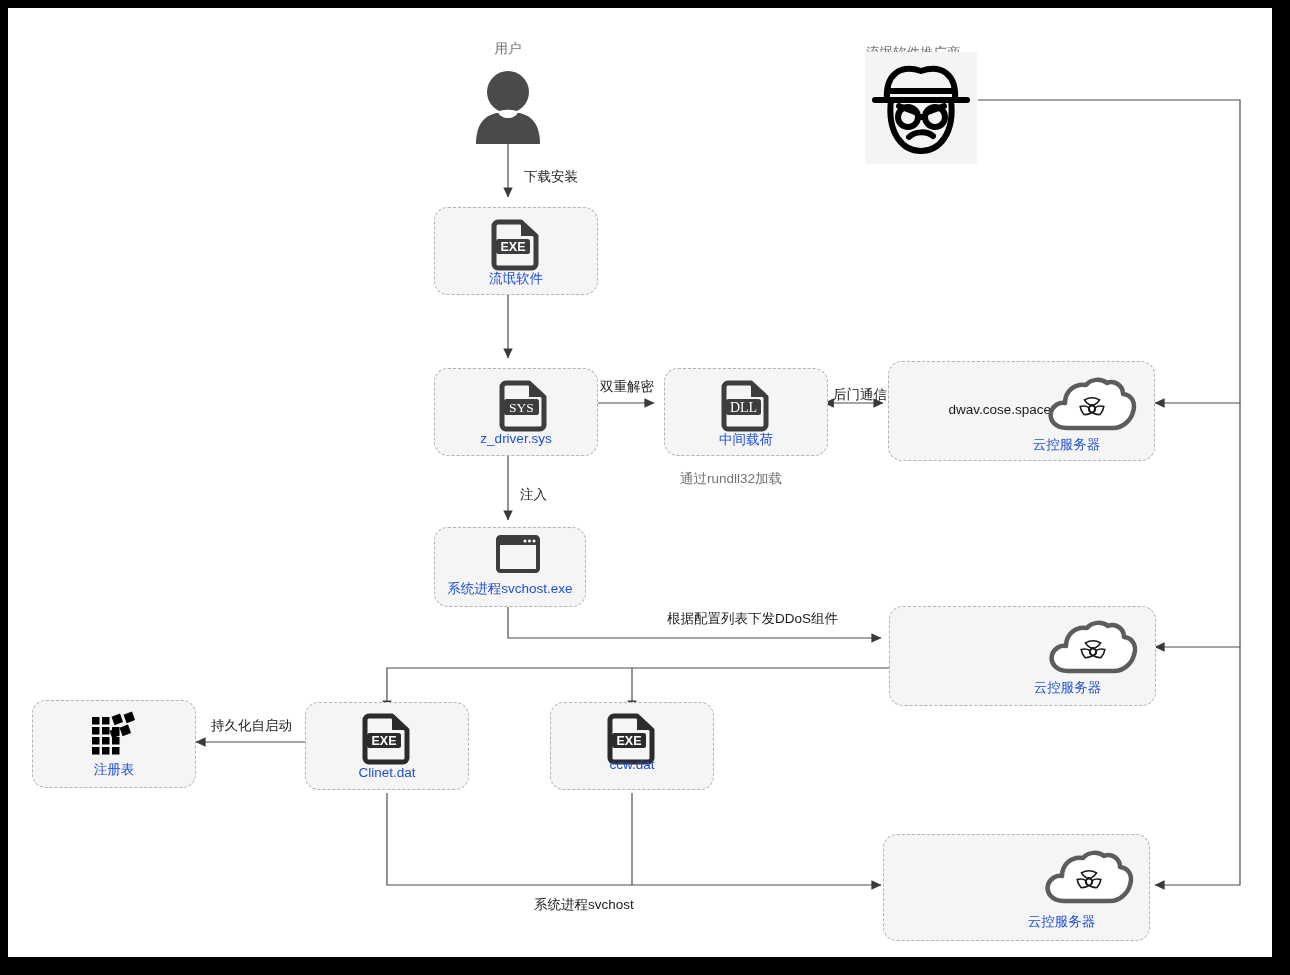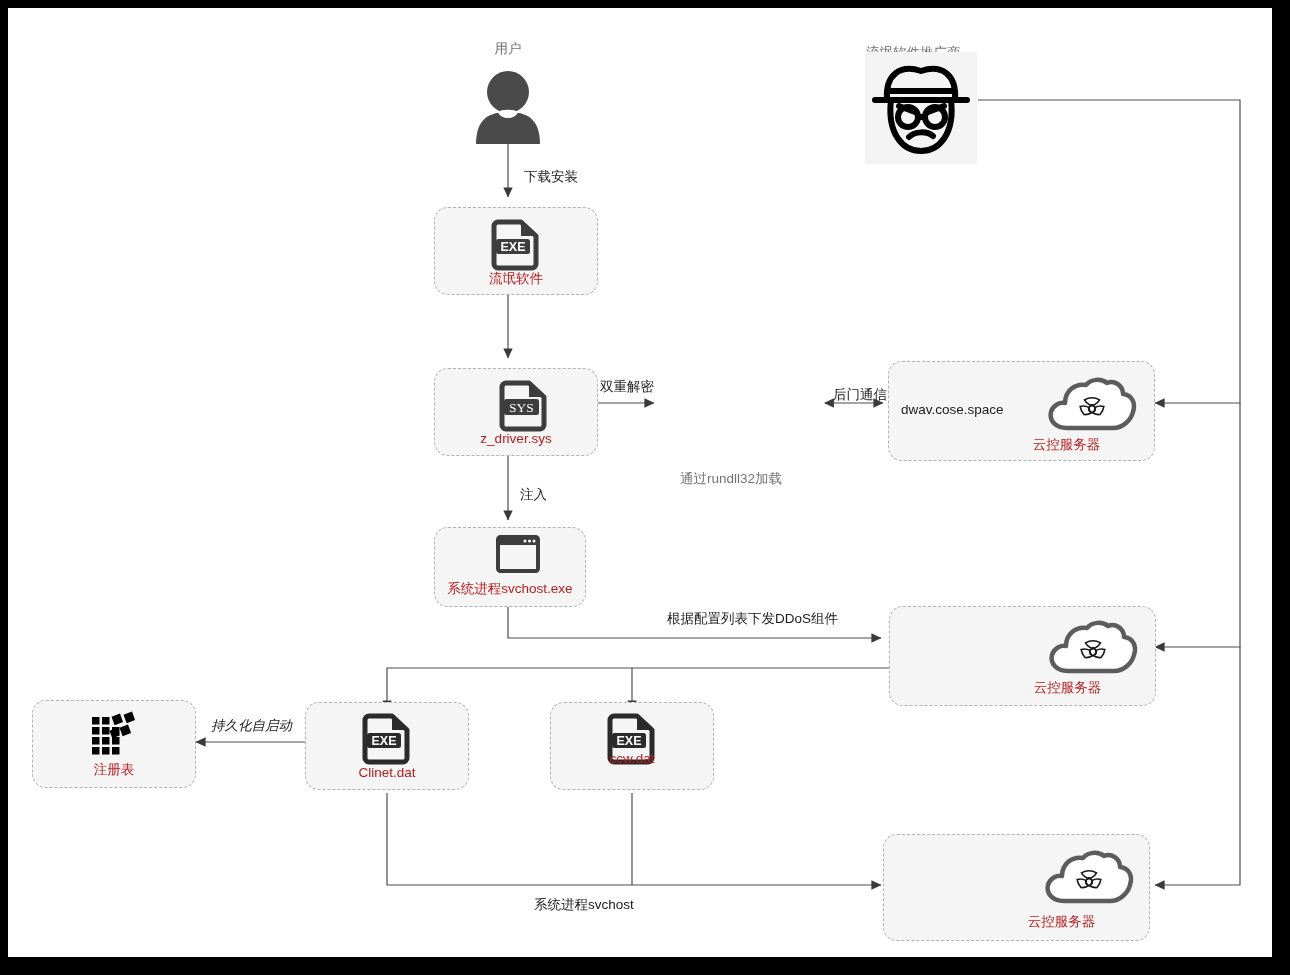--- a/index.html
+++ b/index.html
@@ -2,28 +2,28 @@
 <html><head>
 <meta charset="utf-8">
 <style>
   html,body{margin:0;padding:0;background:#000;}
   body{width:1290px;height:975px;overflow:hidden;
        font-family:"Liberation Sans","DejaVu Sans",sans-serif;}
   #canvas{position:absolute;left:8px;top:8px;width:1264px;height:949px;background:#ffffff;}
   .node{position:absolute;box-sizing:border-box;background:#f5f5f5;
         border:1.6px dashed #b3b3b3;border-radius:14px;}
   .node-label{position:absolute;left:0;right:0;text-align:center;
-        font-size:13.5px;color:#b91c1c;white-space:nowrap;}
+        font-size:13.5px;color:#1d4ed8;white-space:nowrap;}
   .free-label{position:absolute;font-size:13.5px;color:#1a1a1a;white-space:nowrap;}
   .plain-label{position:absolute;font-size:13.5px;color:#737373;white-space:nowrap;}
   .icon-wrap{position:absolute;display:flex;align-items:center;justify-content:center;}
   svg{display:block;overflow:visible;}
   .edge{position:absolute;left:0;top:0;width:1264px;height:949px;pointer-events:none;}
   .srv-addr{position:absolute;font-size:13.5px;color:#1a1a1a;line-height:19px;
-        text-align:left;white-space:nowrap;}
+        text-align:right;white-space:nowrap;}
   .hacker-box{position:absolute;background:#f4f4f4;}
 </style>
 </head>
 <body>
 
 <div id="canvas">
 
   <svg class="edge" viewBox="0 0 1264 949">
     <defs>
       <marker id="ah" markerWidth="9" markerHeight="9" refX="8" refY="4.5" orient="auto">
@@ -108,20 +108,31 @@
         <path d="M28 5 l15 14 h-15 z" fill="#3d3d3d"></path>
         <rect x="3" y="21" width="35" height="16" rx="2.5" fill="#3d3d3d"></rect>
         <text x="20.5" y="33.5" font-family="Liberation Serif, serif" font-size="13.5" fill="#ffffff" text-anchor="middle">SYS</text>
       </svg>
     </div>
     <div class="node-label" style="top:62px;text-align:center;">z_driver.sys</div>
   </div>
   <div class="free-label" style="left:592px;top:370px;">双重解密</div>
   <div class="free-label" style="left:512px;top:478px;">注入</div>
 
+  <div class="node" style="left:656px;top:360px;width:164px;height:88px;">
+    <div class="icon-wrap" style="left:58px;top:9px;width:48px;height:52px;">
+      <svg width="48" height="52" viewBox="0 0 48 52">
+        <path d="M5 5 h23 l15 14 v28 a4 4 0 0 1 -4 4 h-34 a4 4 0 0 1 -4 -4 v-38 a4 4 0 0 1 4 -4 z" fill="none" stroke="#3d3d3d" stroke-width="5" stroke-linejoin="round"></path>
+        <path d="M28 5 l15 14 h-15 z" fill="#3d3d3d"></path>
+        <rect x="3" y="21" width="35" height="16" rx="2.5" fill="#3d3d3d"></rect>
+        <text x="20.5" y="34" font-family="Liberation Serif, serif" font-size="14" fill="#ffffff" text-anchor="middle">DLL</text>
+      </svg>
+    </div>
+    <div class="node-label" style="top:62px;">中间载荷</div>
+  </div>
   <div class="plain-label" style="left:672px;top:462px;">通过rundll32加载</div>
   <div class="free-label" style="left:825px;top:378px;">后门通信</div>
 
   <div class="node" style="left:880px;top:353px;width:267px;height:100px;">
     <div class="srv-addr" style="left:12px;top:38px;width:150px;">dwav.cose.space</div>
     <div class="icon-wrap" style="left:158px;top:16px;width:90px;height:56px;">
       <svg width="90" height="56" viewBox="0 0 90 56">
         <path d="M20 50 C8 50 2 42 4 34 C6 27 13 24 18 25 C18 13 28 5 39 7 C44 1 54 0 60 5
                  C67 2 76 7 76 16 C85 17 89 25 86 34 C84 42 76 50 66 50 Z" fill="#ffffff" stroke="#5c5c5c" stroke-width="4.5" stroke-linejoin="round"></path>
         <g transform="translate(45,31) scale(0.72)" fill="#1a1a1a">
@@ -192,21 +203,21 @@
               <rect x="34" y="19" width="9" height="9"></rect>
             </g>
           <g transform="rotate(-20 28 27)">
               <rect x="24" y="22" width="8" height="8"></rect>
             </g>
         </g>
       </svg>
     </div>
     <div class="node-label" style="top:60px;">注册表</div>
   </div>
-  <div class="free-label" style="left:203px;top:709px;font-style:italic;">持久化自启动</div>
+  <div class="free-label" style="left:203px;top:709px;">持久化自启动</div>
 
   <div class="node" style="left:297px;top:694px;width:164px;height:88px;">
     <div class="icon-wrap" style="left:58px;top:8px;width:48px;height:52px;">
       <svg width="48" height="52" viewBox="0 0 48 52">
         <path d="M5 5 h23 l15 14 v28 a4 4 0 0 1 -4 4 h-34 a4 4 0 0 1 -4 -4 v-38 a4 4 0 0 1 4 -4 z" fill="none" stroke="#2b2b2b" stroke-width="5" stroke-linejoin="round"></path>
         <path d="M28 5 l15 14 h-15 z" fill="#2b2b2b"></path>
         <rect x="3" y="22" width="34" height="15" rx="2.5" fill="#2b2b2b"></rect>
         <text x="20" y="34" font-family="Liberation Sans, sans-serif" font-size="12.5" font-weight="bold" fill="#ffffff" text-anchor="middle">EXE</text>
       </svg>
     </div>
@@ -215,21 +226,21 @@
 
   <div class="node" style="left:542px;top:694px;width:164px;height:88px;">
     <div class="icon-wrap" style="left:58px;top:8px;width:48px;height:52px;">
       <svg width="48" height="52" viewBox="0 0 48 52">
         <path d="M5 5 h23 l15 14 v28 a4 4 0 0 1 -4 4 h-34 a4 4 0 0 1 -4 -4 v-38 a4 4 0 0 1 4 -4 z" fill="none" stroke="#2b2b2b" stroke-width="5" stroke-linejoin="round"></path>
         <path d="M28 5 l15 14 h-15 z" fill="#2b2b2b"></path>
         <rect x="3" y="22" width="34" height="15" rx="2.5" fill="#2b2b2b"></rect>
         <text x="20" y="34" font-family="Liberation Sans, sans-serif" font-size="12.5" font-weight="bold" fill="#ffffff" text-anchor="middle">EXE</text>
       </svg>
     </div>
-    <div class="node-label" style="top:48px;">ccw.dat</div>
+    <div class="node-label" style="top:54px;">ccw.dat</div>
   </div>
 
   <div class="node" style="left:875px;top:826px;width:267px;height:107px;">
     <div class="icon-wrap" style="left:160px;top:16px;width:90px;height:56px;">
       <svg width="90" height="56" viewBox="0 0 90 56">
         <path d="M20 50 C8 50 2 42 4 34 C6 27 13 24 18 25 C18 13 28 5 39 7 C44 1 54 0 60 5
                  C67 2 76 7 76 16 C85 17 89 25 86 34 C84 42 76 50 66 50 Z" fill="#ffffff" stroke="#5c5c5c" stroke-width="4.5" stroke-linejoin="round"></path>
         <g transform="translate(45,31) scale(0.72)">
           <circle cx="0" cy="0" r="4.6" fill="none" stroke="#1a1a1a" stroke-width="2.4"></circle>
           <path d="M-3 -5.6 A13 13 0 0 1 3 -5.6 A15.5 15.5 0 0 0 10.5 -12.6 A21 21 0 0 0 -10.5 -12.6 A15.5 15.5 0 0 0 -3 -5.6 Z" fill="none" stroke="#1a1a1a" stroke-width="2.2"></path>

